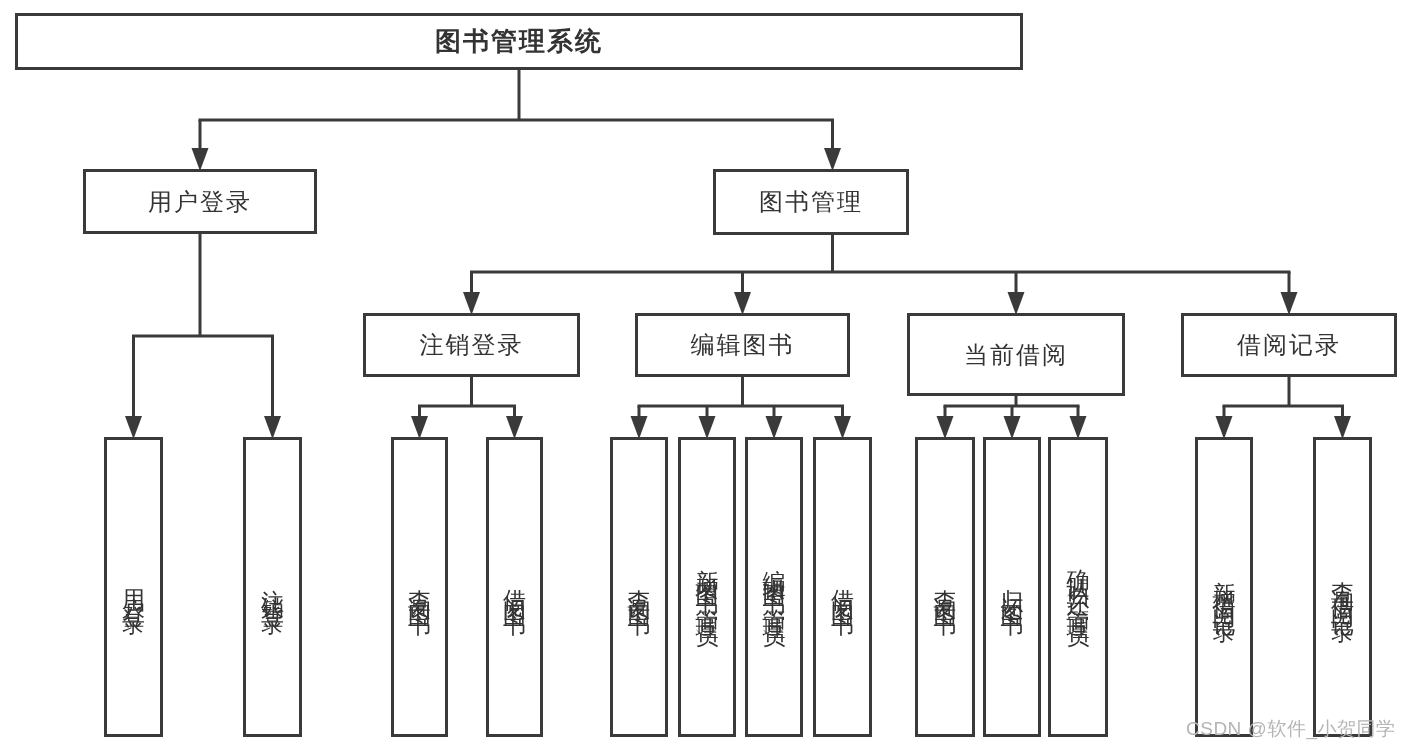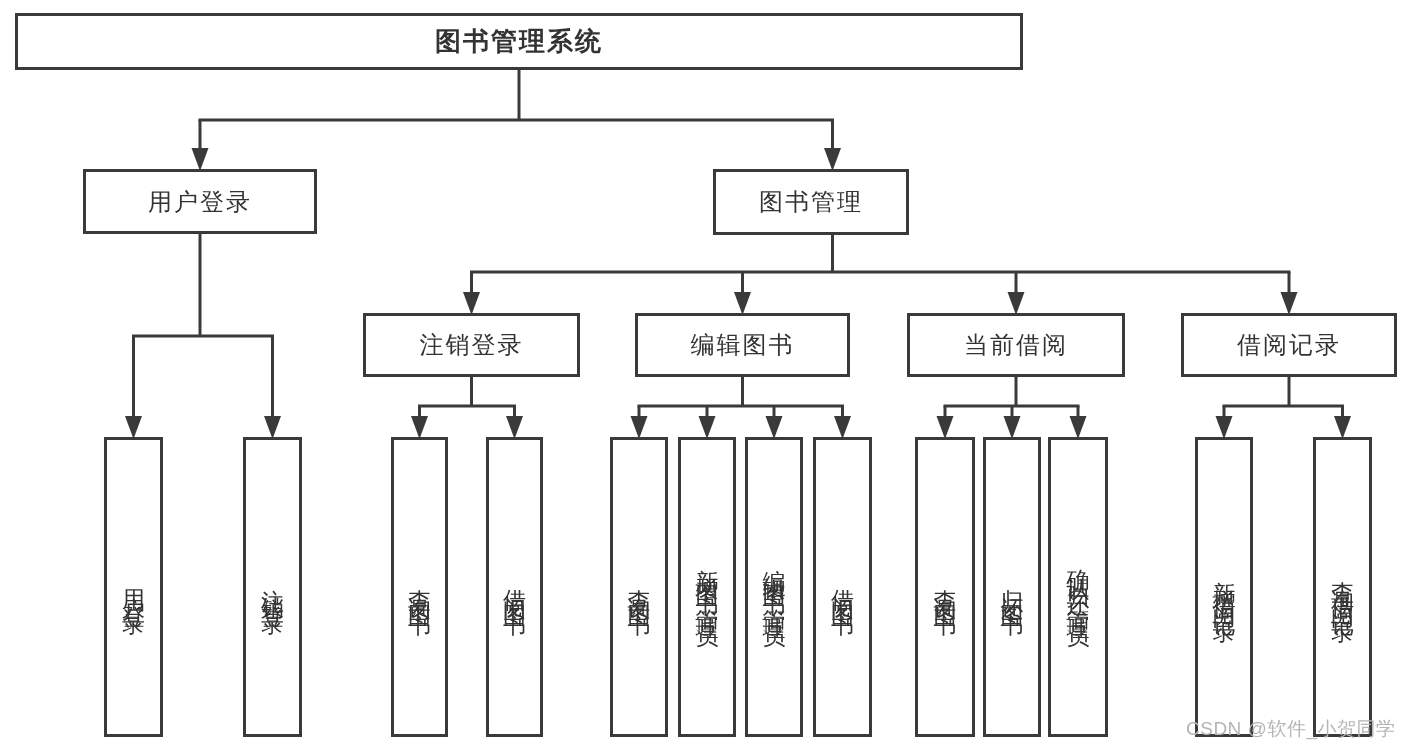--- a/index.html
+++ b/index.html
@@ -116,21 +116,21 @@
       <polygon points="1215.5,416 1232.5,416 1224,439" fill="var(--stroke)"></polygon>
       <line x1="1342.5" y1="406" x2="1342.5" y2="418" stroke="var(--stroke)" stroke-width="3"></line>
       <polygon points="1334,416 1351,416 1342.5,439" fill="var(--stroke)"></polygon>
     </svg>
   <div id="nodes">
       <div class="node horizontal level-1" style="left: 15px; top: 13px; width: 1008px; height: 57px; font-weight: bold;">图书管理系统</div>
       <div class="node horizontal level-2" style="left: 83px; top: 169px; width: 234px; height: 65px;">用户登录</div>
       <div class="node horizontal level-2" style="left: 713px; top: 169px; width: 196px; height: 66px;">图书管理</div>
       <div class="node horizontal level-3" style="left: 363px; top: 313px; width: 217px; height: 64px;">注销登录</div>
       <div class="node horizontal level-3" style="left: 635px; top: 313px; width: 215px; height: 64px;">编辑图书</div>
-      <div class="node horizontal level-3" style="left: 907px; top: 313px; width: 218px; height: 64px;">当前借阅</div>
+      <div class="node horizontal level-3" style="left: 907px; top: 313px; width: 218px; height: 83px;">当前借阅</div>
       <div class="node horizontal level-3" style="left: 1181px; top: 313px; width: 216px; height: 64px;">借阅记录</div>
       <div class="node vertical level-4" style="left: 104px; top: 437px; width: 59px; height: 300px;">用户登录</div>
       <div class="node vertical level-4" style="left: 243px; top: 437px; width: 59px; height: 300px;">注销登录</div>
       <div class="node vertical level-4" style="left: 391px; top: 437px; width: 57px; height: 300px;">查询图书</div>
       <div class="node vertical level-4" style="left: 486px; top: 437px; width: 57px; height: 300px;">借阅图书</div>
       <div class="node vertical level-4" style="left: 610px; top: 437px; width: 58px; height: 300px;">查询图书</div>
       <div class="node vertical level-4" style="left: 678px; top: 437px; width: 58px; height: 300px;">新增图书（管理员）</div>
       <div class="node vertical level-4" style="left: 745px; top: 437px; width: 58px; height: 300px;">编辑图书（管理员）</div>
       <div class="node vertical level-4" style="left: 813px; top: 437px; width: 59px; height: 300px;">借阅图书</div>
       <div class="node vertical level-4" style="left: 915px; top: 437px; width: 60px; height: 300px;">查询图书</div>

